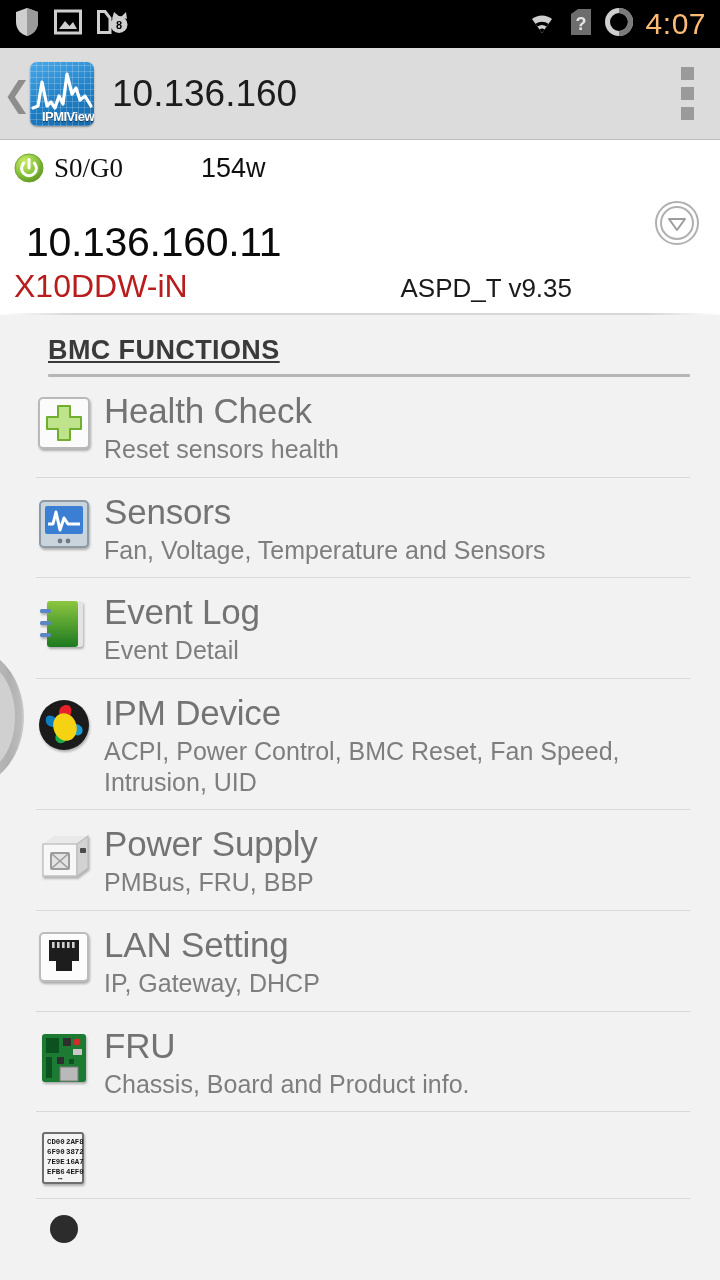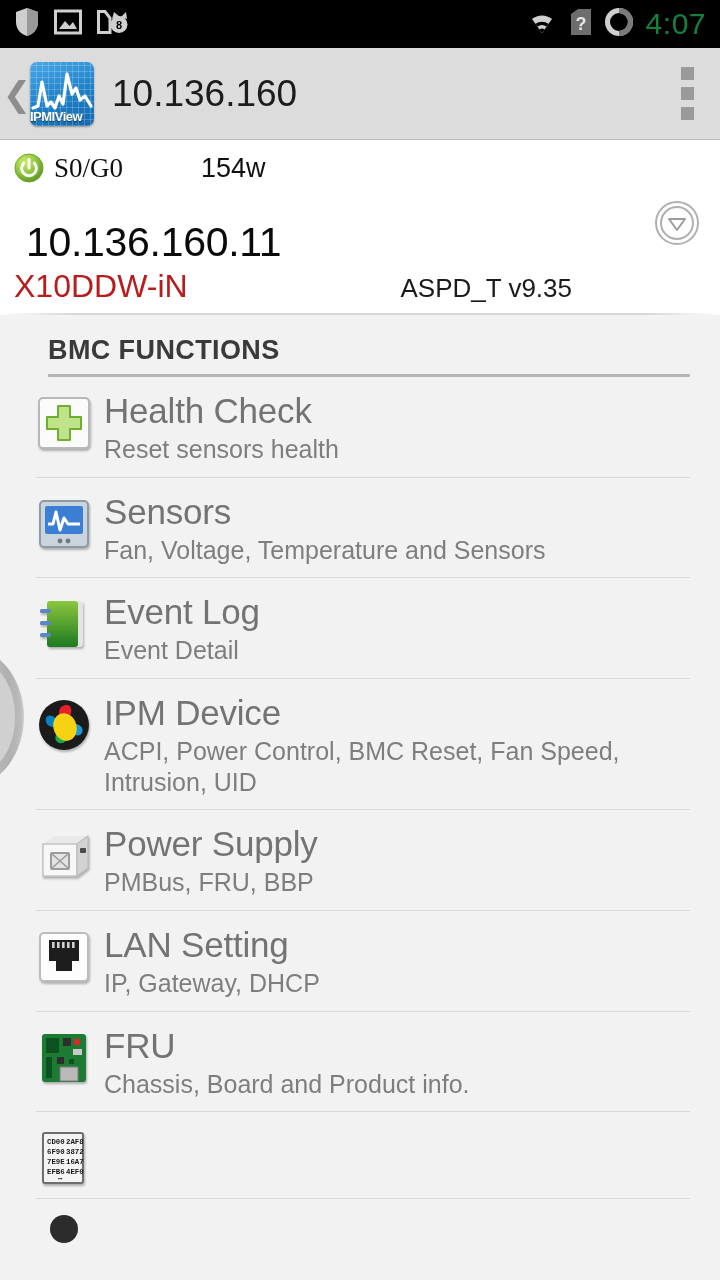--- a/index.html
+++ b/index.html
@@ -11,21 +11,21 @@
   }
   .screen{position:relative;width:720px;height:1280px;overflow:hidden;background:#f2f2f2;}
 
   
   .statusbar{
     position:relative;height:48px;background:#000;
     display:flex;align-items:center;padding:0 14px;box-sizing:border-box;
   }
   .sb-left{display:flex;align-items:center;gap:14px;}
   .sb-right{display:flex;align-items:center;gap:12px;margin-left:auto;}
-  .sb-clock{color:#15803d;font-size:30px;letter-spacing:0.5px;line-height:1;}
+  .sb-clock{color:#fdba74;font-size:30px;letter-spacing:0.5px;line-height:1;}
   .ic{display:block;}
 
   
   .actionbar{
     position:relative;height:92px;background:#dcdcdc;
     border-bottom:1px solid #bdbdbd;
     display:flex;align-items:center;box-sizing:border-box;padding:0 10px 0 6px;
   }
   .backchev{
     width:22px;height:44px;display:flex;align-items:center;justify-content:center;
@@ -37,21 +37,21 @@
     box-shadow:0 1px 2px rgba(0,0,0,.35);flex:none;
   }
   .applogo .grid{
     position:absolute;inset:0;
     background-image:
       repeating-linear-gradient(0deg,rgba(255,255,255,.20) 0 1px,transparent 1px 6px),
       repeating-linear-gradient(90deg,rgba(255,255,255,.20) 0 1px,transparent 1px 6px);
   }
   .applogo svg{position:absolute;inset:0;}
   .applogo .brand{
-    position:absolute;left:0;right:0;bottom:2px;text-align:left;
+    position:absolute;left:0;right:0;bottom:2px;text-align:right;
     font-size:13px;font-weight:700;color:#ffffff;letter-spacing:-0.5px;
     text-shadow:0 1px 1px rgba(0,0,0,.55);font-family:"Liberation Sans",sans-serif;
   }
   .ab-title{
     font-size:37px;color:#1c1c1c;margin-left:18px;line-height:1;
     white-space:nowrap;font-weight:400;
   }
   .overflow{
     margin-left:auto;width:46px;height:64px;display:flex;flex-direction:column;
     align-items:center;justify-content:center;gap:7px;
@@ -70,21 +70,21 @@
   .hi-row3{display:flex;align-items:baseline;padding:0 14px 2px 14px;}
   .hi-model{font-size:32px;color:#b91c1c;}
   .hi-fw{font-size:26px;color:#1a1a1a;margin-left:auto;margin-right:134px;}
   .expand-btn{
     position:absolute;right:20px;top:60px;width:46px;height:46px;
   }
   .hostinfo-sep{height:2px;background:linear-gradient(to right,#ffffff,#d7d7d7 10%,#d7d7d7 90%,#ffffff);}
 
   
   .sechdr{
-    padding:20px 0 8px 48px;font-size:27px;font-weight:700;color:#3a3a3a;letter-spacing:0.4px;
+    padding:20px 0 8px 48px;font-size:27px;font-weight:700;color:#3a3a3a;letter-spacing:0.4px;text-decoration:underline;
   }
   .sechdr-rule{height:3px;background:#b6b6b6;margin:0 30px 0 48px;border-radius:1px;}
 
   
   .list{position:relative;}
   .row{
     position:relative;display:flex;align-items:flex-start;
     padding:14px 30px 12px 36px;box-sizing:border-box;
   }
   .row .rowicon{width:56px;height:56px;flex:none;margin-top:4px;}

